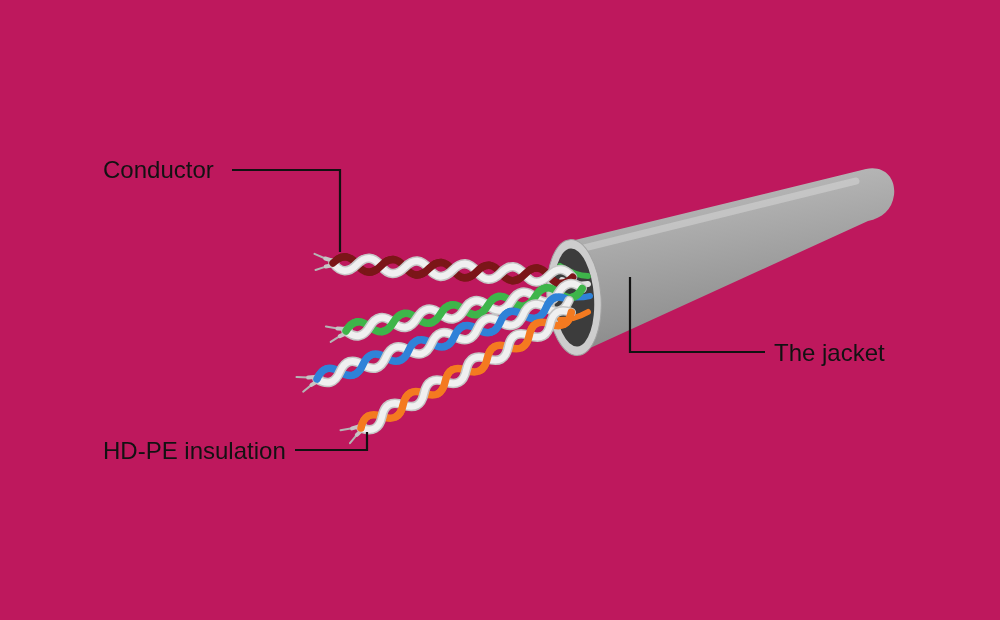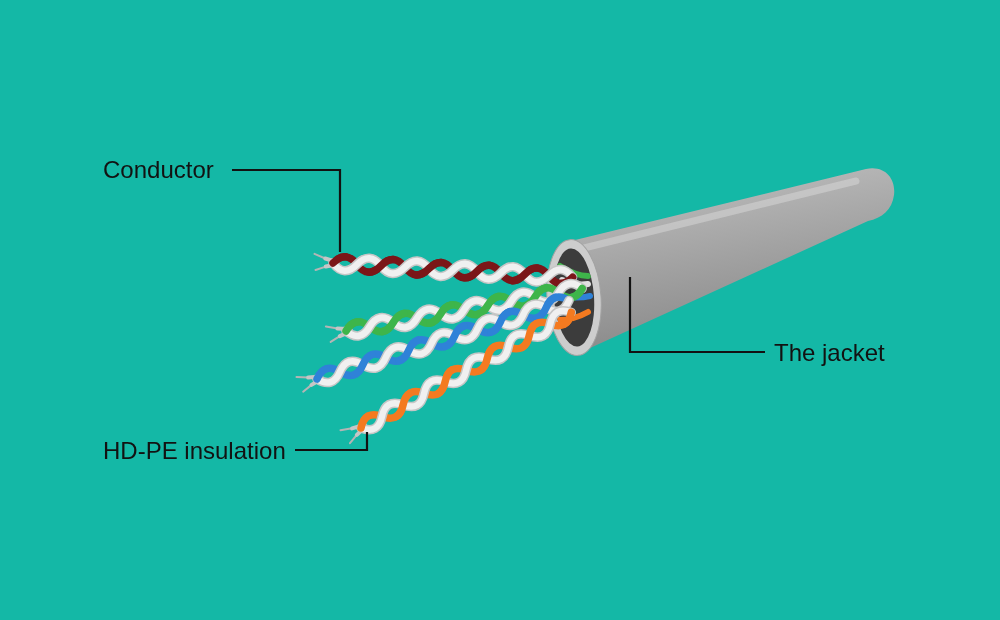--- a/index.html
+++ b/index.html
@@ -1,17 +1,17 @@
 <!DOCTYPE html>
 <html lang="en" style="--wire-maroon: #7b1618; --wire-green: #3eb54a; --wire-blue: #2f82d8; --wire-orange: #f47a20; --wire-white: #f0f0f0; --wire-white-edge: #c6c6c6; --wire-tip: #b5b5b5; --leader-line: #121212; --label-text: #121212; --jacket-top: #c2c2c2; --jacket-mid-1: #aaaaaa; --jacket-mid-2: #939393; --jacket-bottom: #7b7b7b; --cut-face: #cdcdcd; --opening: #3c3c3c;"><head>
 <meta charset="utf-8">
 <title>UTP Cable Diagram</title>
 <style>
   html,body{margin:0;padding:0;background:#ffffff;width:1000px;height:620px;overflow:hidden;}
-  .stage{position:relative;width:1000px;height:620px;background:#14b8a6;}
+  .stage{position:relative;width:1000px;height:620px;background:#be185d;}
   svg{display:block;}
   text.label{
     font-family:"Liberation Sans", sans-serif;
     font-size:24px;
     fill:var(--label-text,#121212);
   }
   .leader{fill:none;stroke:var(--leader-line,#121212);stroke-width:2.2;}
   .wire{fill:none;stroke-width:7.5;stroke-linecap:round;}
   .wire-under{fill:none;stroke:var(--wire-white-edge,#c6c6c6);stroke-width:9.5;stroke-linecap:round;}
   .wire-whitemain{fill:none;stroke:var(--wire-white,#f0f0f0);stroke-width:6.5;stroke-linecap:round;}

